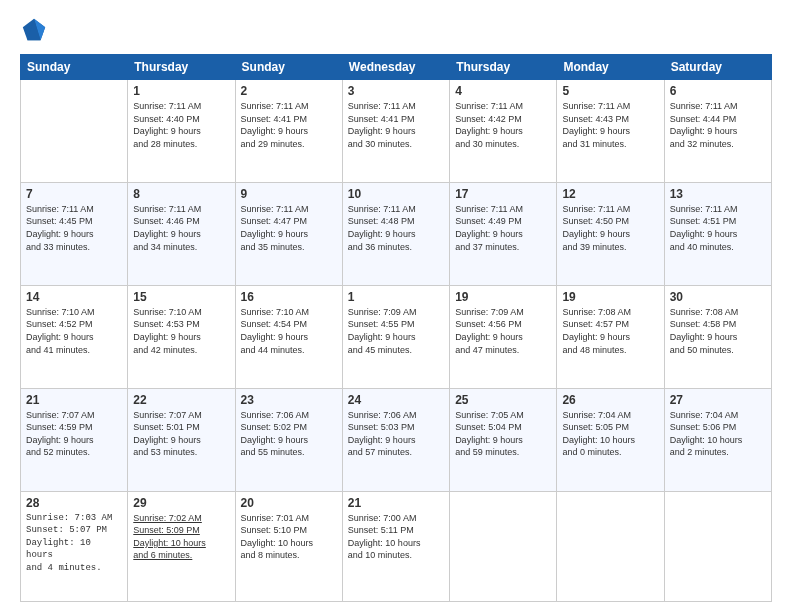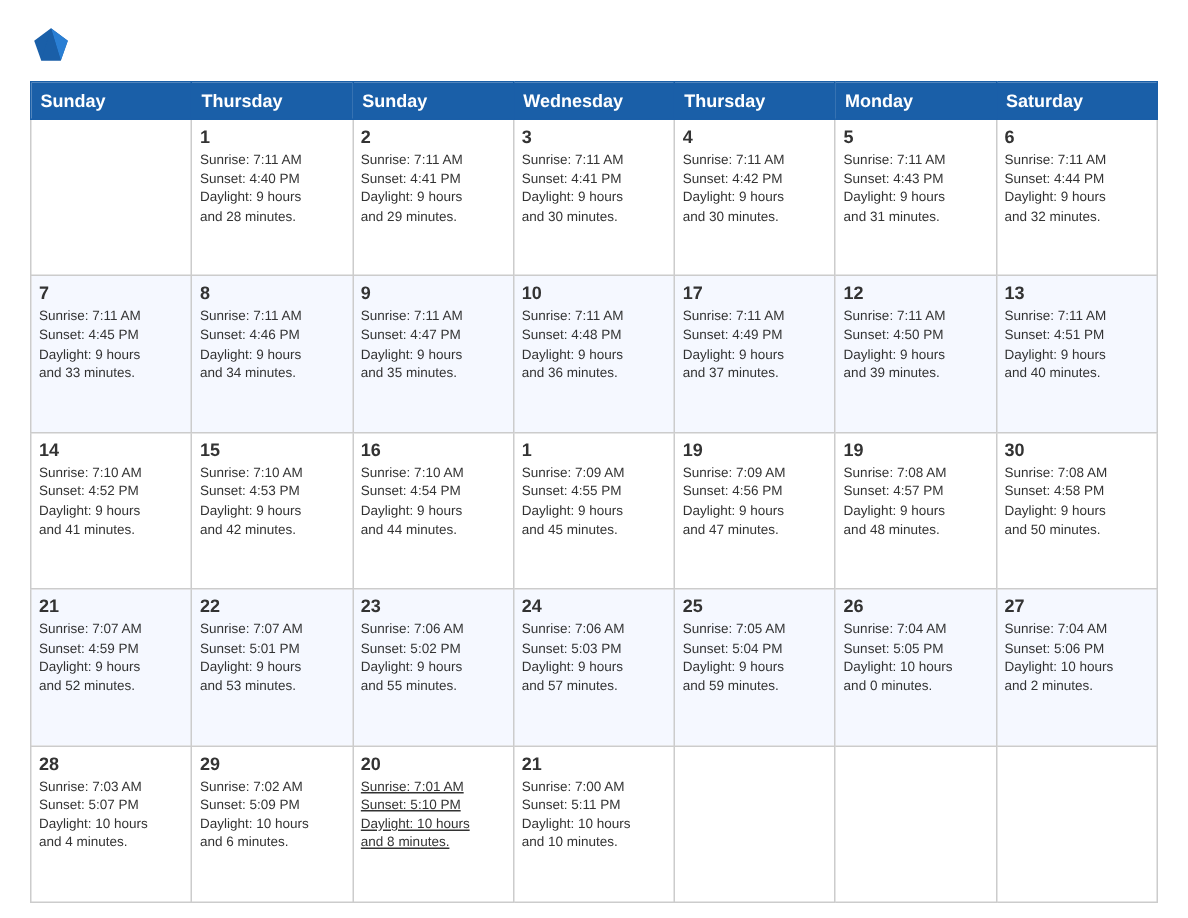--- a/index.html
+++ b/index.html
@@ -330,35 +330,35 @@
             <span class="day-num">27</span>
             <div class="day-info" style="white-space: pre-line;">Sunrise: 7:04 AM
 Sunset: 5:06 PM
 Daylight: 10 hours
 and 2 minutes.</div>
           </td>
         </tr>
         <tr>
           <td>
             <span class="day-num">28</span>
-            <div class="day-info" style="white-space: pre-line;">Sunrise: 7:03 AM
+            <div class="day-info" style="white-space: pre-line; font-family: Liberation Mono, monospace;">Sunrise: 7:03 AM
 Sunset: 5:07 PM
 Daylight: 10 hours
 and 4 minutes.</div>
           </td>
           <td>
             <span class="day-num">29</span>
-            <div class="day-info" style="white-space: pre-line;">Sunrise: 7:02 AM
+            <div class="day-info" style="white-space: pre-line; text-decoration: underline;">Sunrise: 7:02 AM
 Sunset: 5:09 PM
 Daylight: 10 hours
 and 6 minutes.</div>
           </td>
           <td>
             <span class="day-num">20</span>
-            <div class="day-info" style="white-space: pre-line; text-decoration: underline;">Sunrise: 7:01 AM
+            <div class="day-info" style="white-space: pre-line;">Sunrise: 7:01 AM
 Sunset: 5:10 PM
 Daylight: 10 hours
 and 8 minutes.</div>
           </td>
           <td>
             <span class="day-num">21</span>
             <div class="day-info" style="white-space: pre-line;">Sunrise: 7:00 AM
 Sunset: 5:11 PM
 Daylight: 10 hours
 and 10 minutes.</div>

